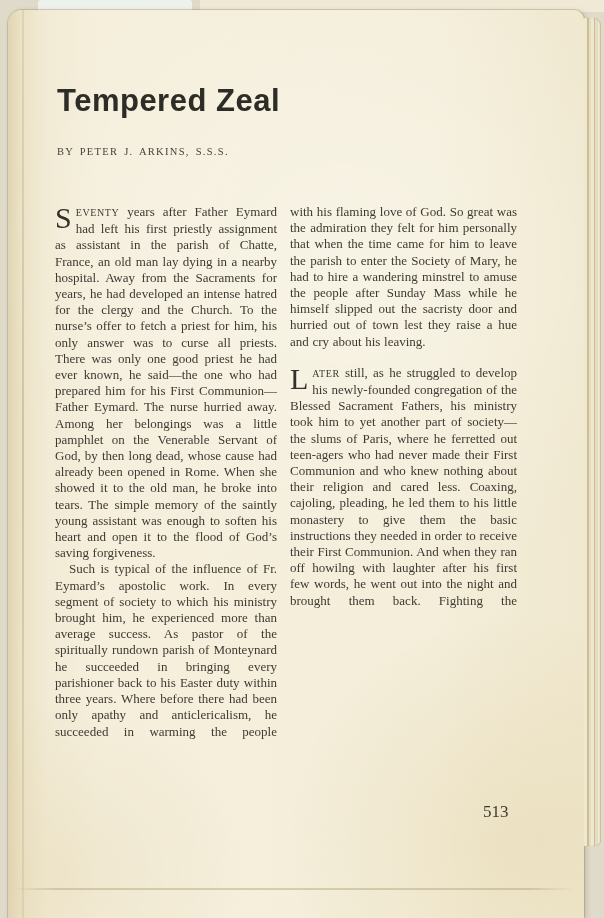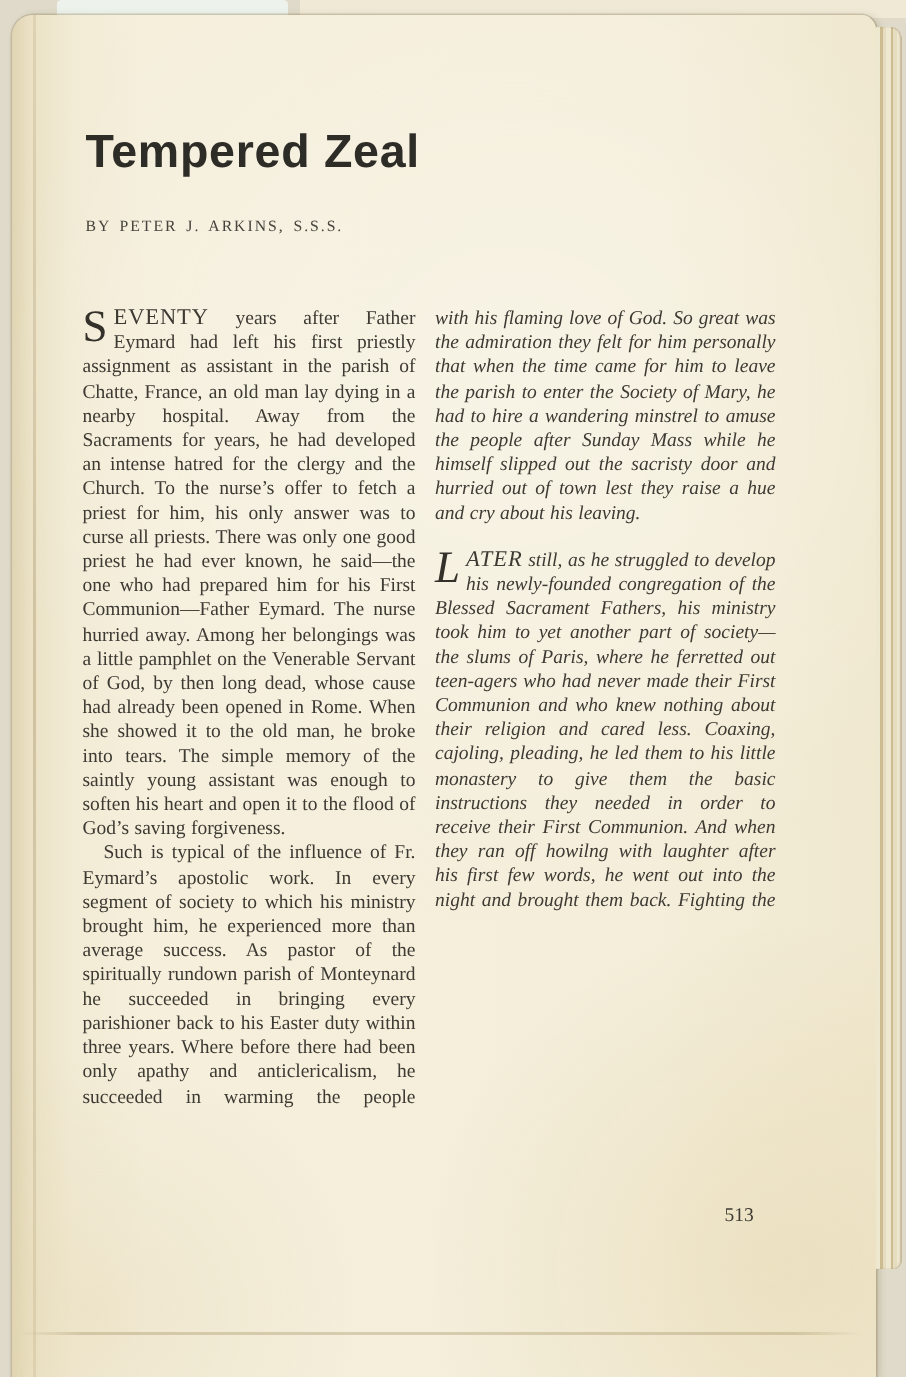--- a/index.html
+++ b/index.html
@@ -62,44 +62,44 @@
     position:absolute; left:49px; top:136px;
     font-size:10.5px; letter-spacing:1.3px; word-spacing:2px;
     color:#46433c;
   }
 
   .columns {
     position:absolute; left:47px; top:194px; width:462px;
     display:flex; gap:13px;
   }
   .col { width:222px; }
-  .col-right { width:227px;font-style:italic; }
+  .col-right { width:227px; }
 
   .para {
     margin:0;
     font-size:13px; line-height:16.2px;
     text-align:justify;
     color:#3d3a33;
     word-spacing:0.4px;
   }
   .indent { text-indent:14px; }
   .section-start { margin-top:15px; }
   .cont { text-align-last: justify; }
 
   .dropcap {
     float:left;
     font-size:30px; line-height:25px;
     padding:1px 4px 0 0;
     color:#34312b;
   }
-  .lead { font-size:15px; letter-spacing:0.6px; }
+  .lead { font-size:10px; letter-spacing:0.6px; }
 
   .page-number {
     position:absolute; left:475px; top:792px;
-    font-size:13px; color:#3d3a33;
+    font-size:17px; color:#3d3a33;
   }
 </style>
 </head>
 <body>
 
 <div class="stage">
 
   <div class="behind-strip"></div>
   <div class="behind-strip-right"></div>
 

